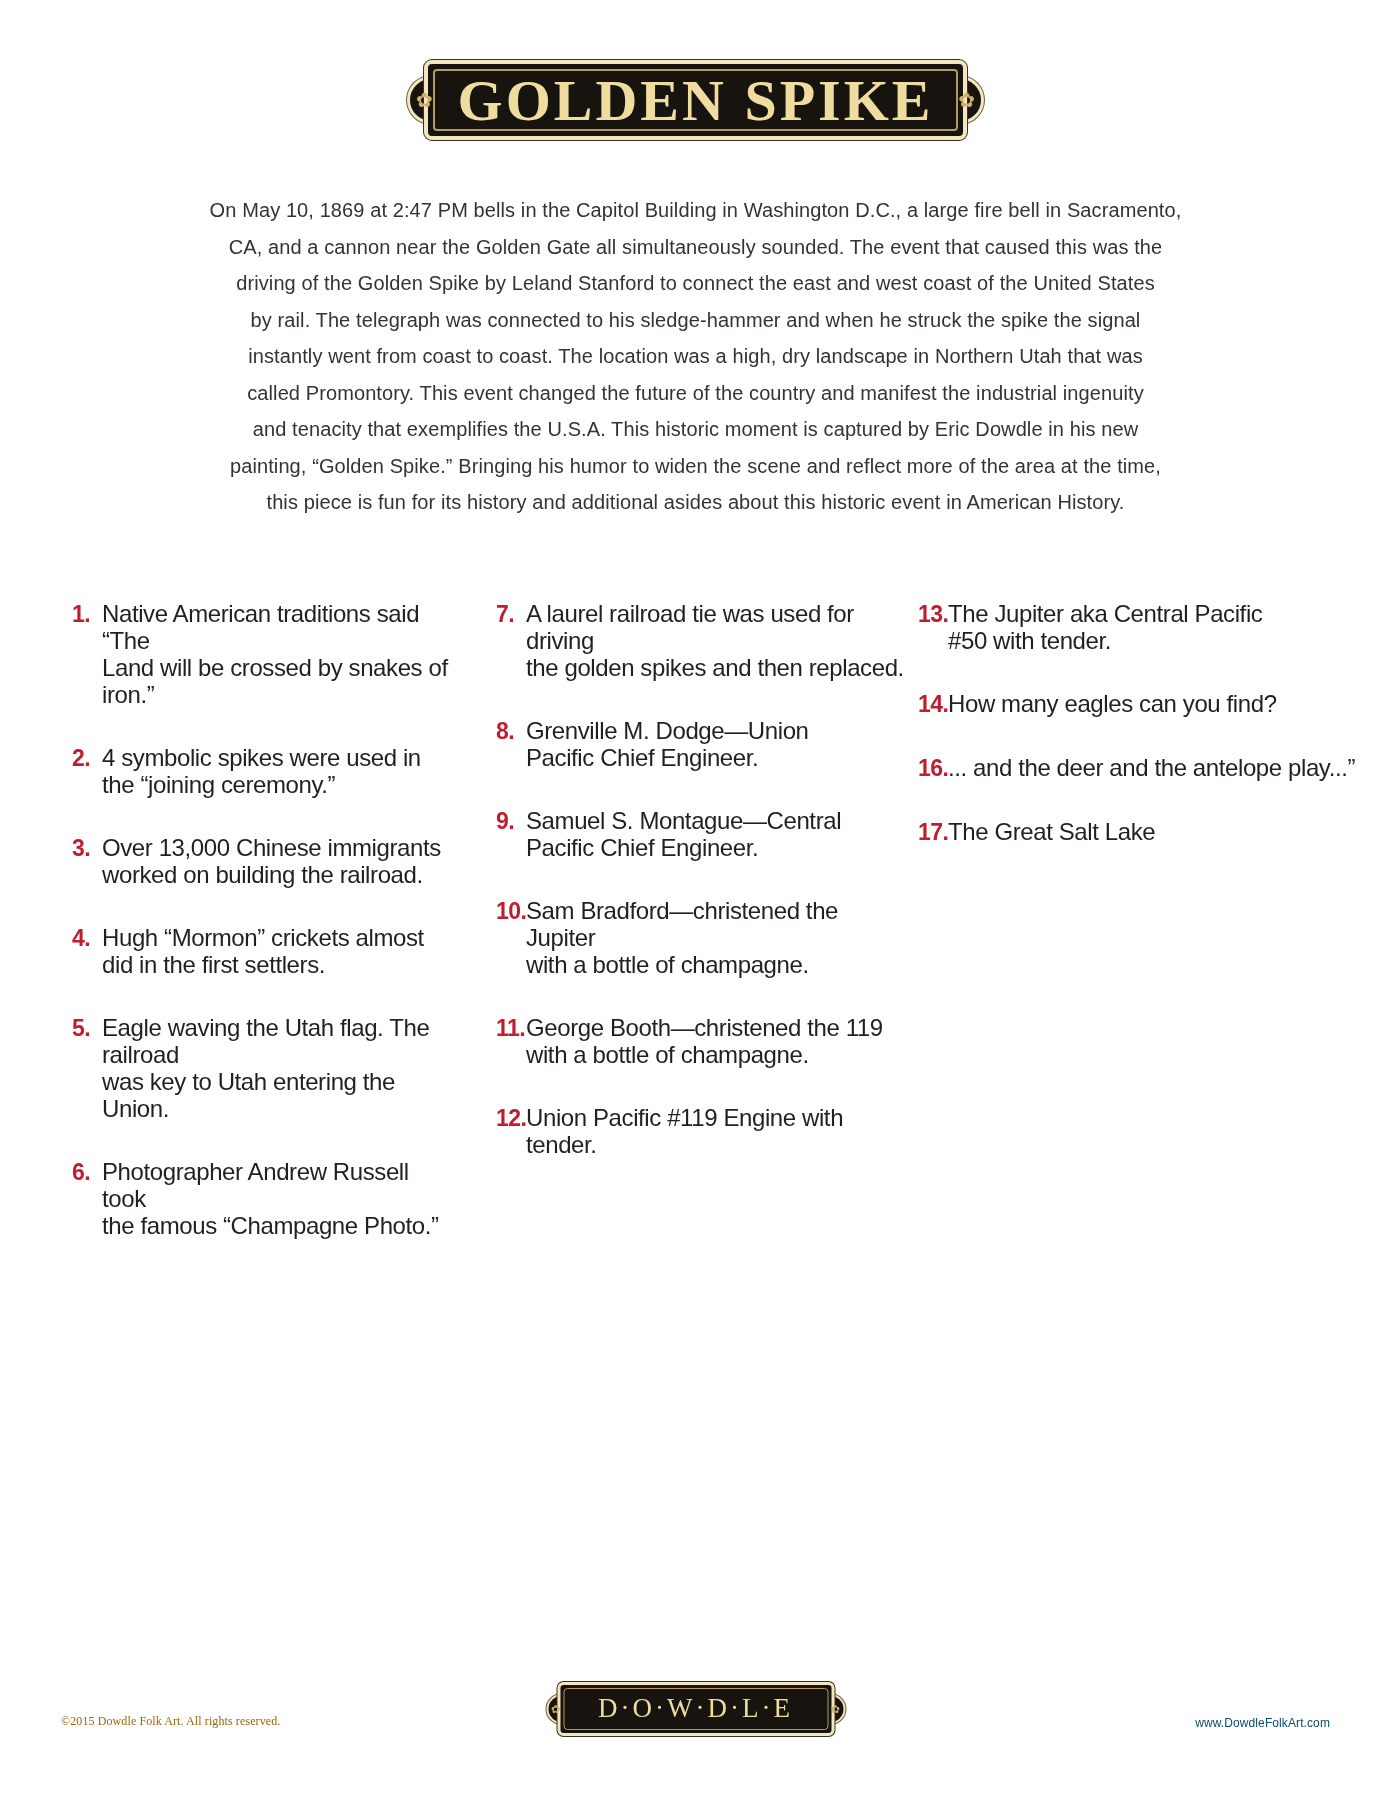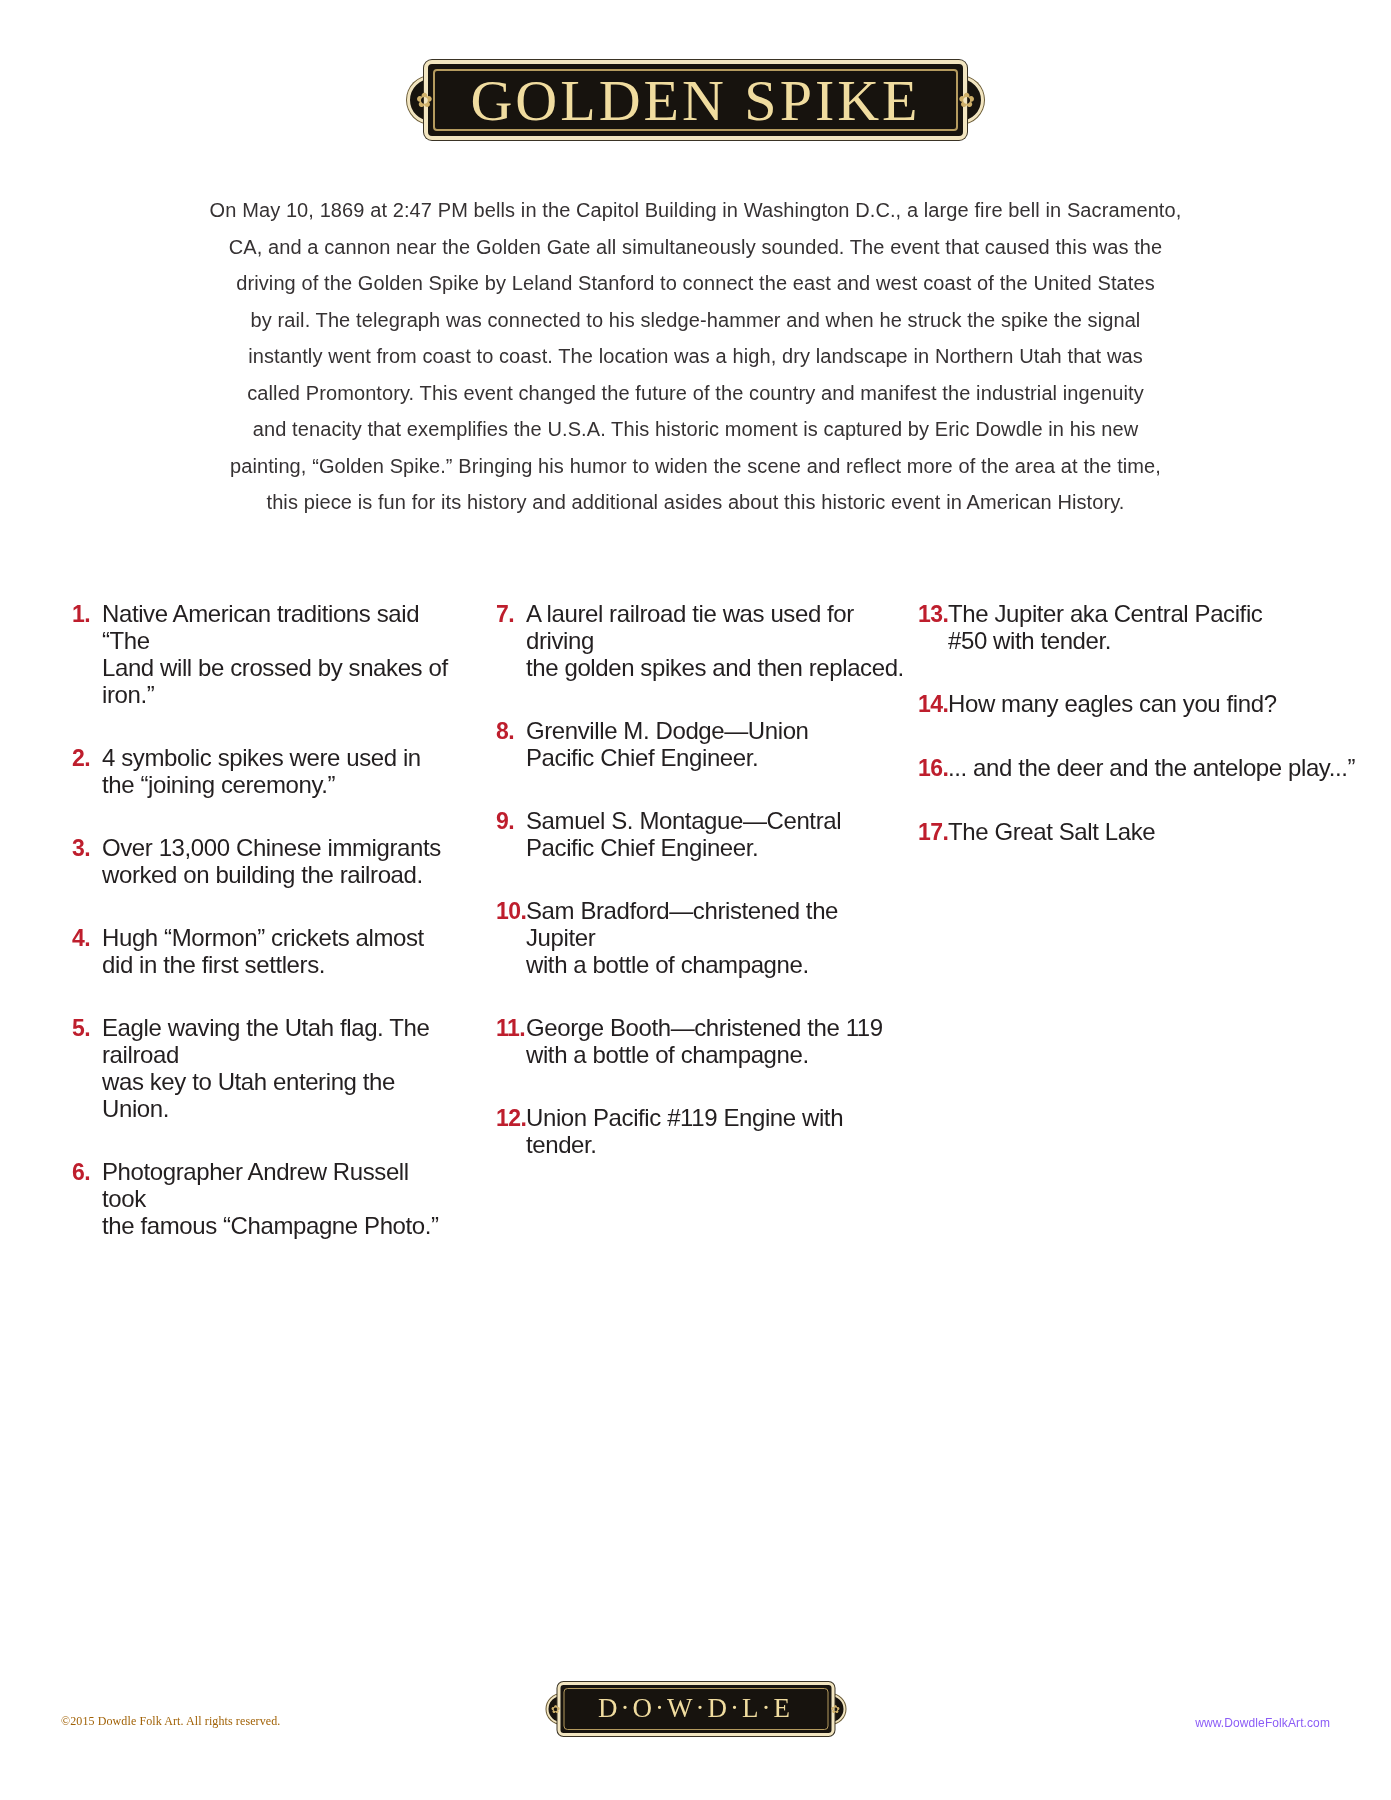--- a/index.html
+++ b/index.html
@@ -37,21 +37,21 @@
   }
 
   
   .title-plaque { left:424px; top:60px; width:543px; height:80px; }
   .title-plaque .bump { width:48px; height:48px; }
   .title-plaque .bump.left  { left:-17px; }
   .title-plaque .bump.right { right:-17px; }
   .title-plaque .ornament { font-size:20px; }
   .title-plaque .ornament.left  { left:-8px; }
   .title-plaque .ornament.right { right:-8px; }
-  .title-plaque .plaque-text { font-size:58px; letter-spacing:3px; padding-bottom:0; white-space:nowrap; }
+  .title-plaque .plaque-text { font-size:58px; letter-spacing:3px; padding-bottom:0; white-space:nowrap;font-weight:bold; }
 
   
   .intro {
     position:absolute; left:0; top:192px; width:1391px; padding:0 70px;
     font-size:20px; line-height:36.5px; text-align:center;
     color:#363233; white-space:pre-line; letter-spacing:0.1px;
   }
 
   
   .list-col {
@@ -83,21 +83,21 @@
   .logo-plaque .plaque-body { border-width:3px; border-radius:6px; }
   .logo-plaque .pinstripe { inset:3px; border-width:1px; }
   .logo-plaque .plaque-text { font-size:27px; letter-spacing:3px; padding-bottom:2px; white-space:nowrap; }
 
   .copyright {
     position:absolute; left:61px; top:1714px;
     font-size:12px; color:#a16207; letter-spacing:0.1px;font-family:Liberation Serif, serif;
   }
   .website {
     position:absolute; right:61px; top:1716px;
-    font-size:12px; color:#8b5cf6; letter-spacing:0.1px;
+    font-size:12px; color:#0c4a6e; letter-spacing:0.1px;
   }
 </style>
 </head>
 <body>
 
 <div class="page">
 
   <div class="plaque title-plaque">
     <div class="bump left"></div>
     <div class="bump right"></div>

